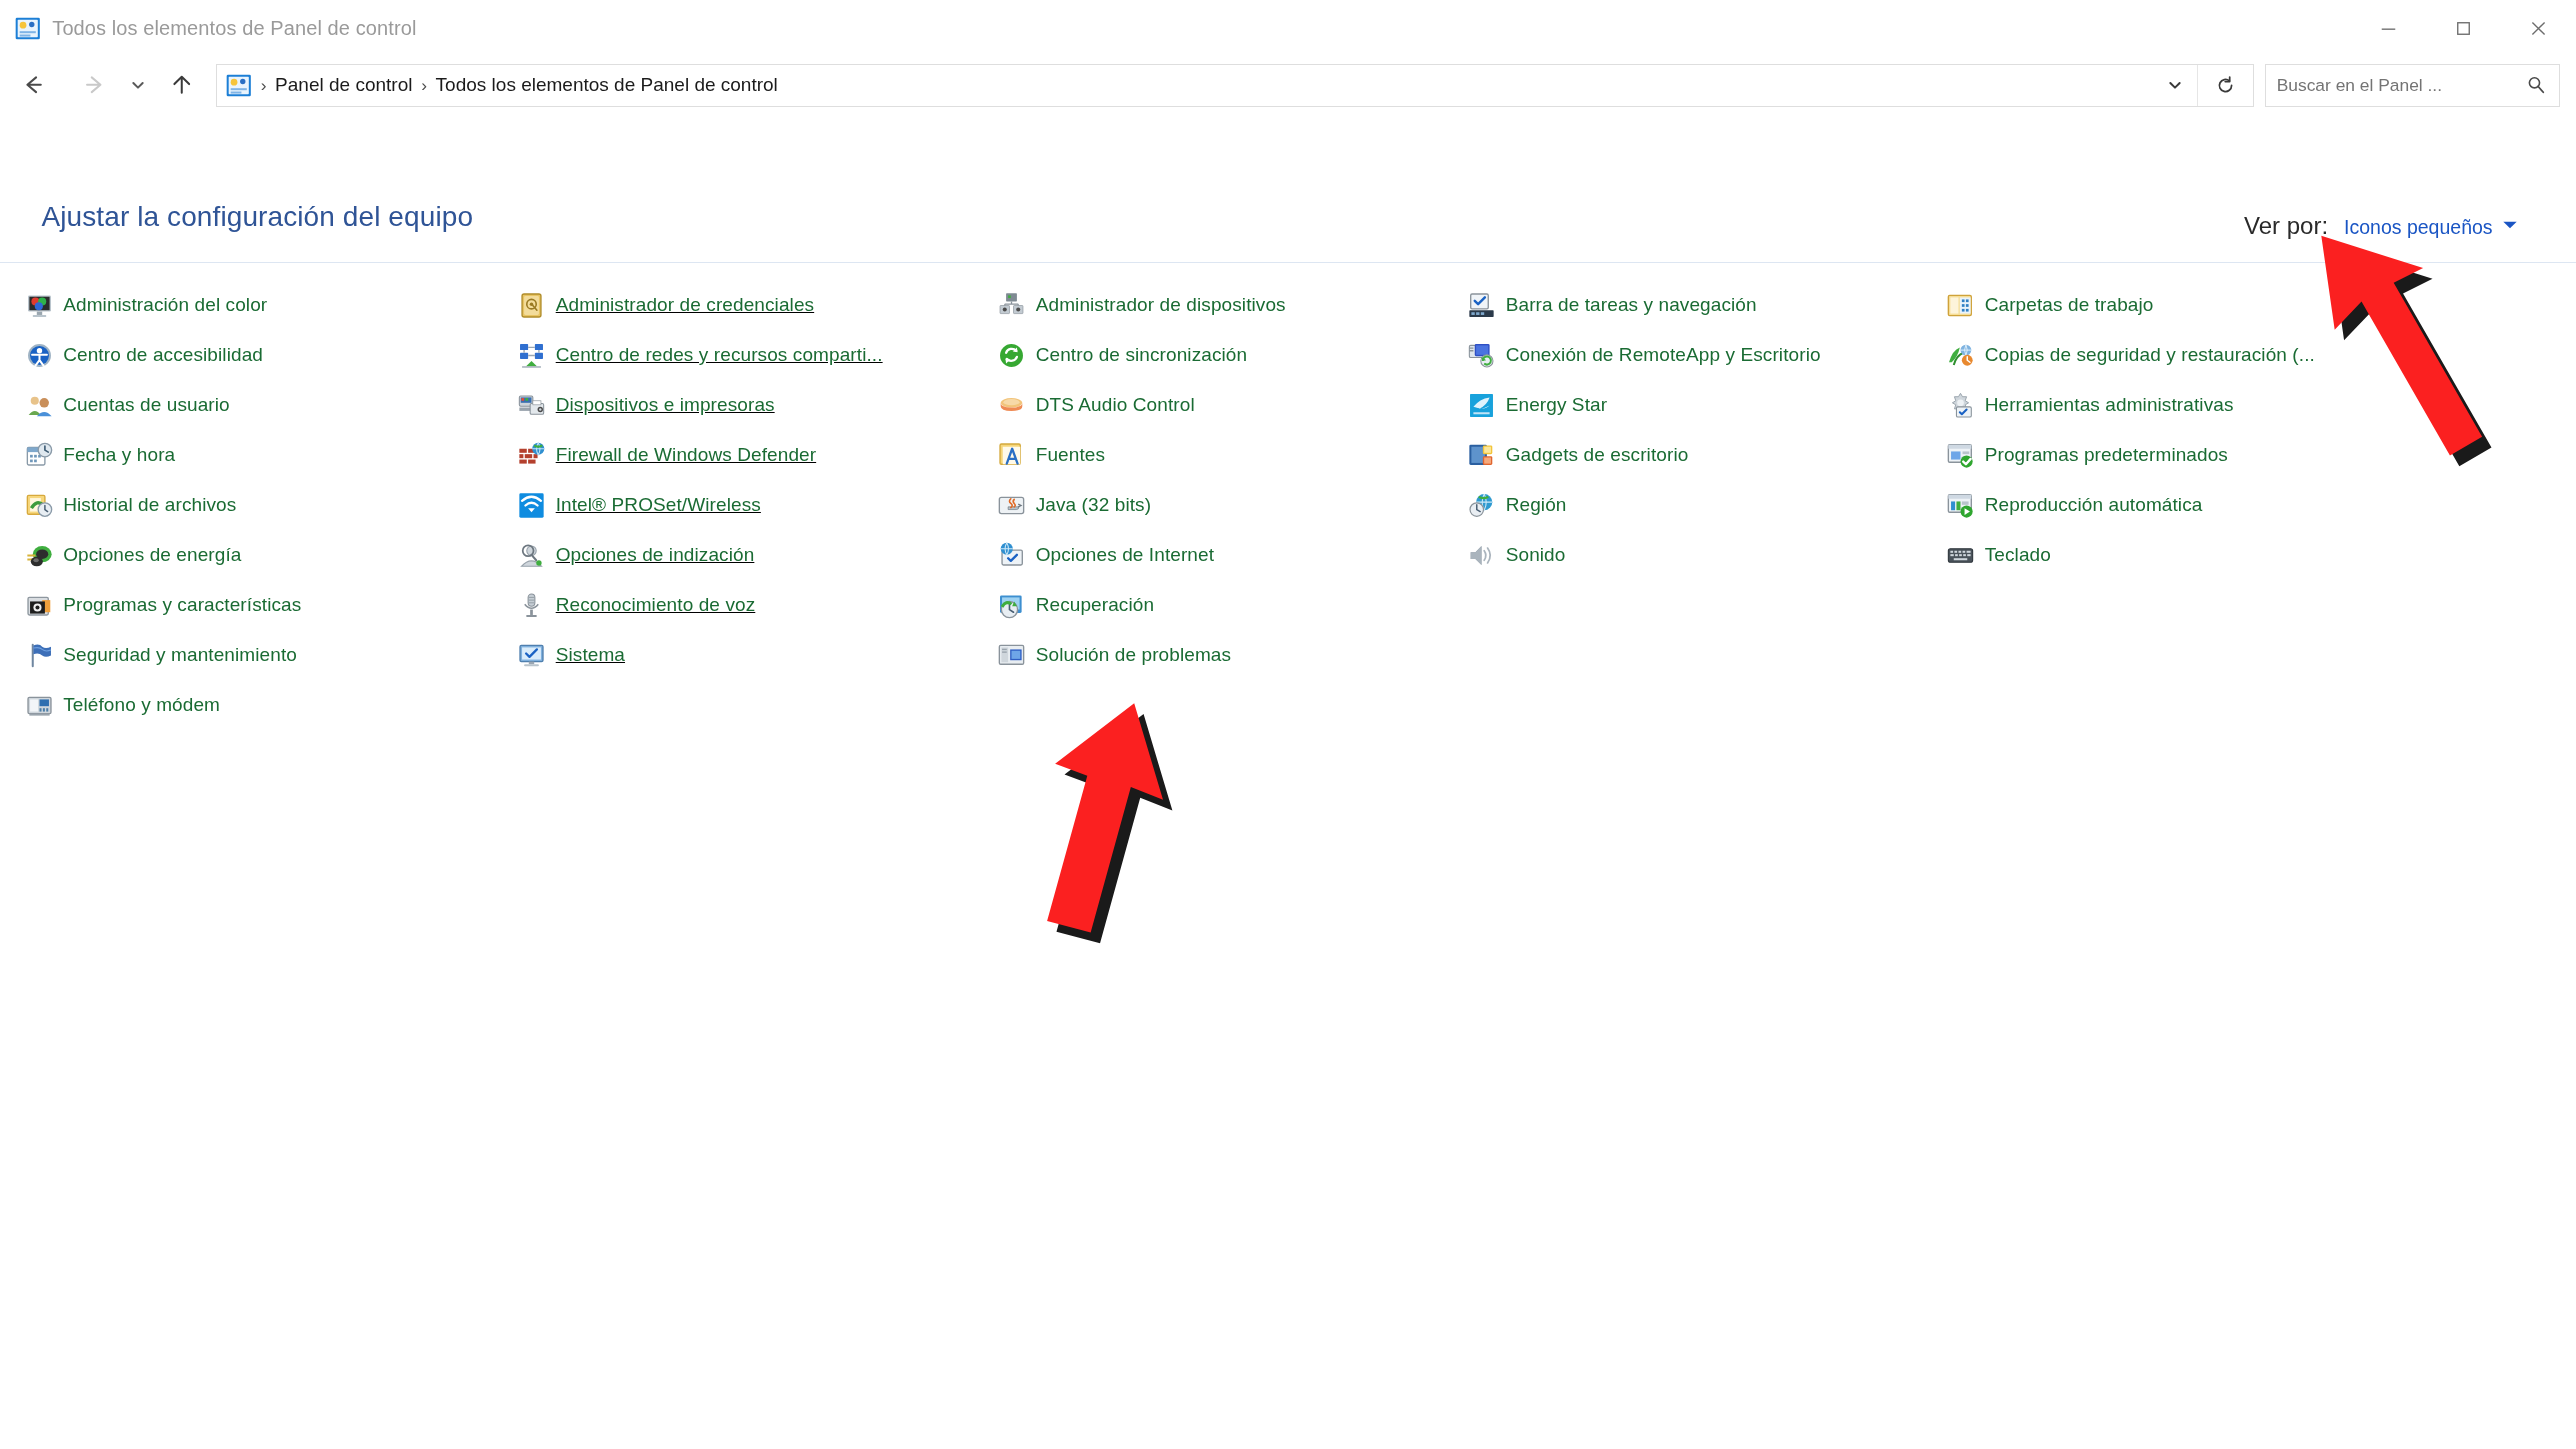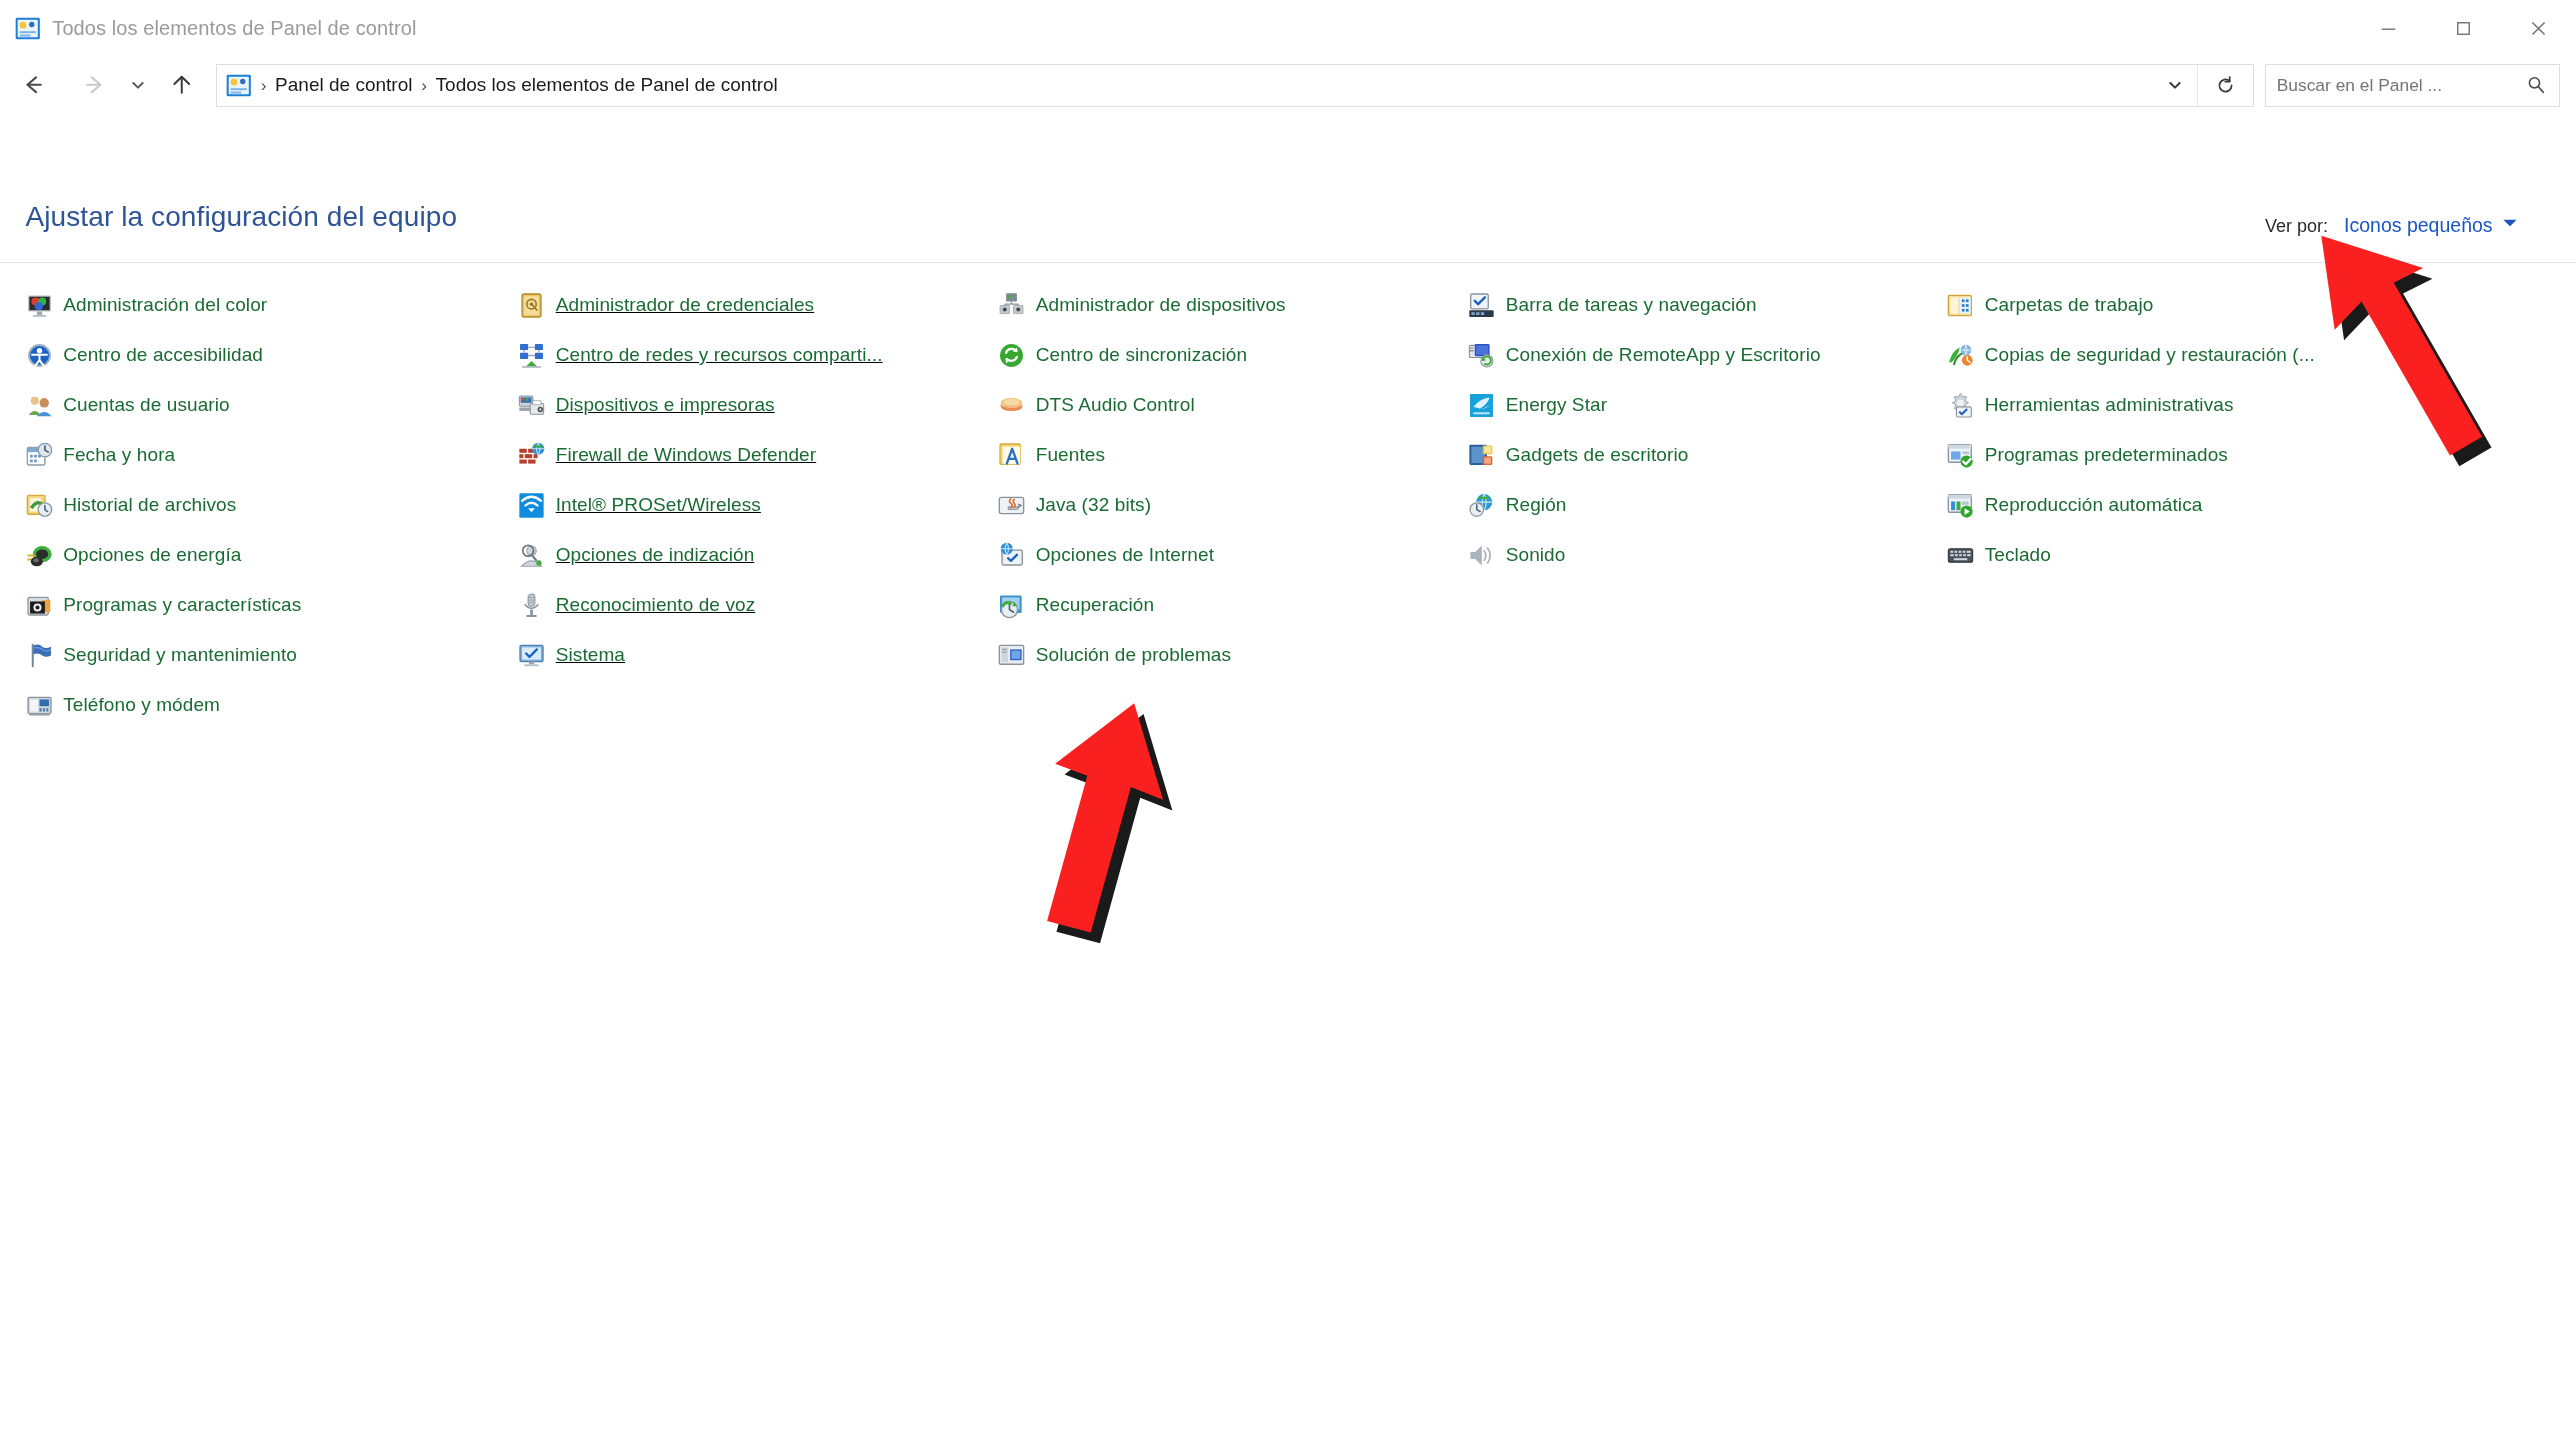--- a/index.html
+++ b/index.html
@@ -65,30 +65,30 @@
     border: none; outline: none; background: transparent;
     font-family: "Liberation Sans", sans-serif;
     font-size: 17.4px; color: #4b4b4b; margin-left: 10.7px; width: 221px;
   }
   #search-input::placeholder { color: #747474; }
   #search-icon-wrap { position:absolute; right: 10.7px; top:0; bottom:0; display:flex; align-items:center; }
 
   
   #content-header {
     position: absolute; left: 0; top: 171px; width: 2576px; height: 91px;
-    display: flex; align-items: center;
+    display: flex; align-items: center; padding-left: 16px;
   }
   #page-title {
     margin-left: 25.5px; font-size: 28px; color: #2f5496; font-weight: 400;
     letter-spacing: 0.1px;
   }
   #viewby {
     position: absolute; right: 58px; display: flex; align-items: baseline; white-space: nowrap;
   }
-  #viewby-label { font-size: 18px; color: #2a2a2a; margin-top: 19px; }
+  #viewby-label { font-size: 24px; color: #2a2a2a; margin-top: 19px; }
   #viewby-value { font-size: 19.5px; color: #1a55c4; margin-left: 16px; }
   #viewby-caret { margin-left: 9.4px; font-size: 0; position: relative; top: -2.7px; }
 
   #divider {
     position: absolute; left: 0; top: 262px; width: 2576px; height: 1.3px;
     background: #dde6f2;
   }
 
   
   #grid { position: absolute; left: 0; top: 280px; width: 2543px; height: 483px; }

